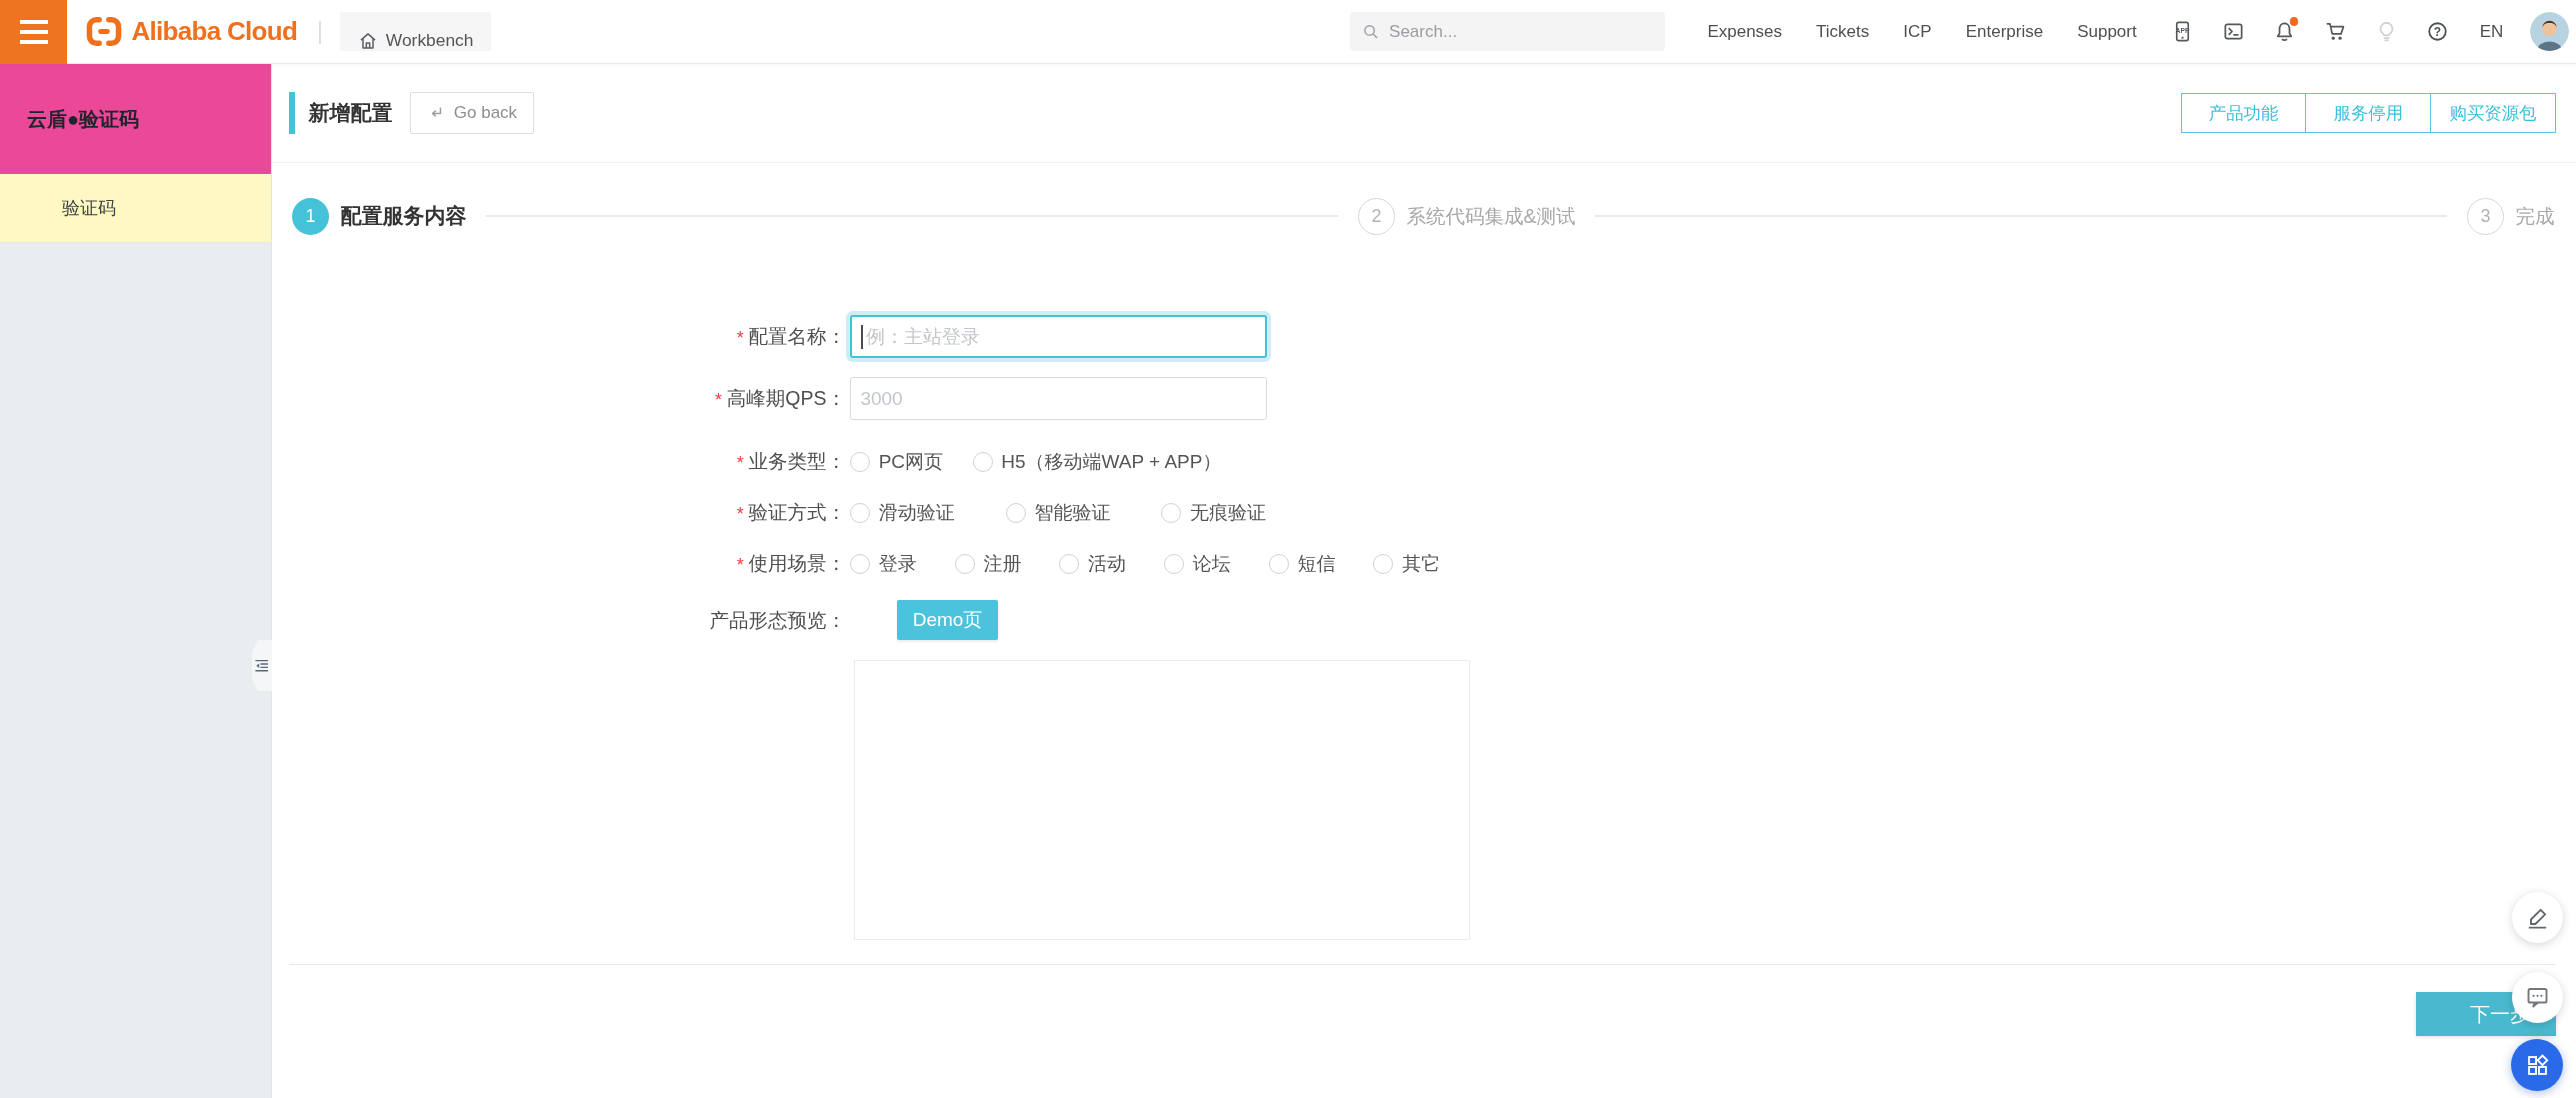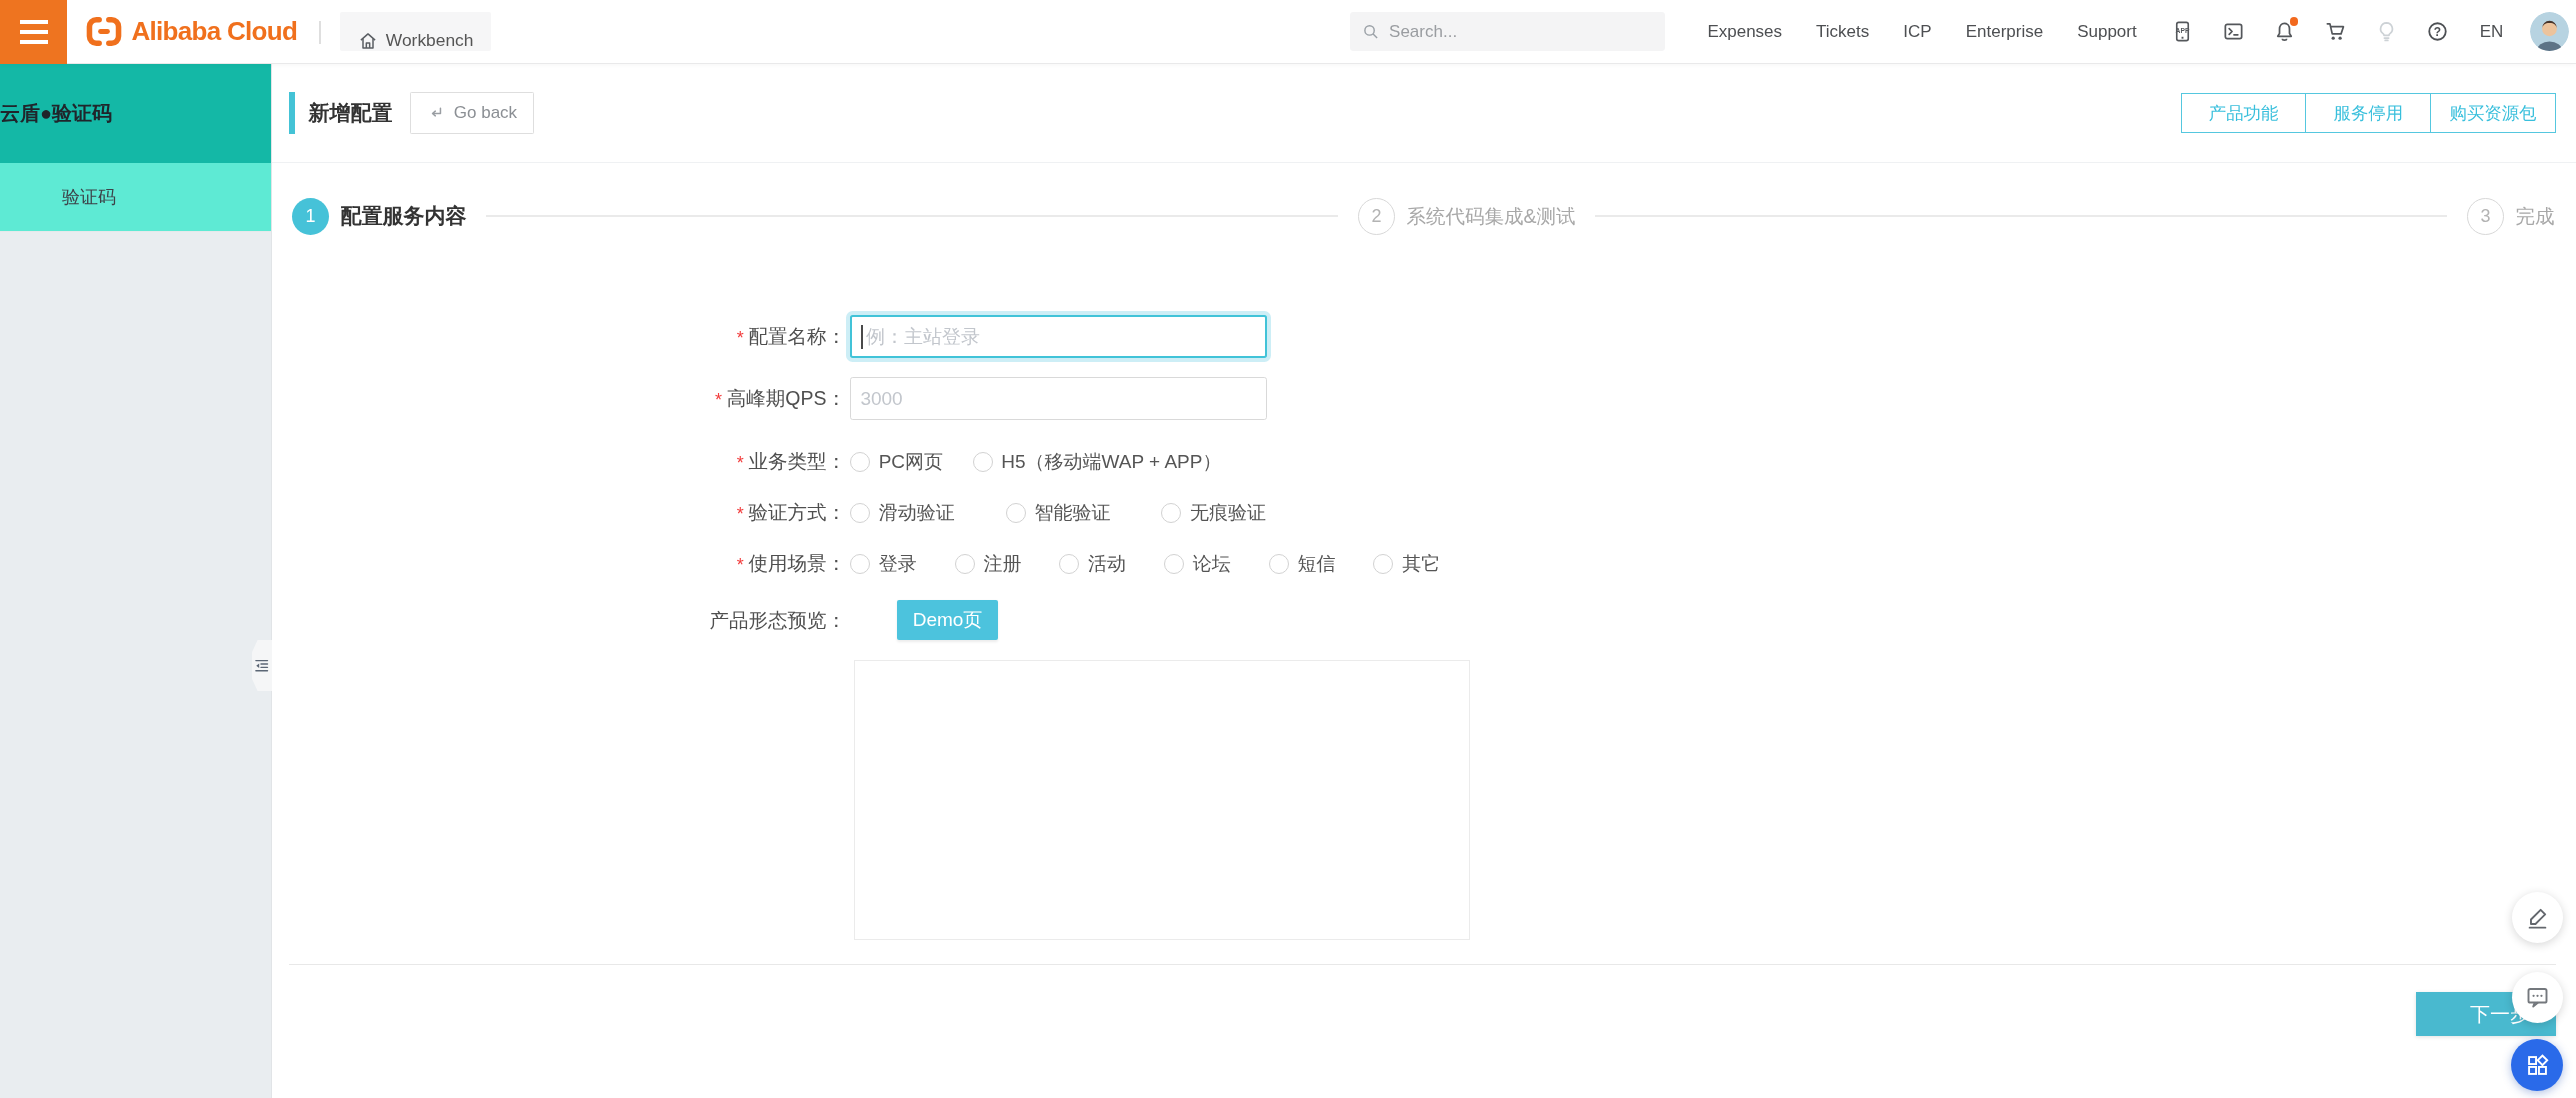--- a/index.html
+++ b/index.html
@@ -29,23 +29,23 @@
   .tico { position:relative; width:23px; height:23px; display:flex; align-items:center; justify-content:center; cursor:pointer; }
   .tico svg { width:23px; height:23px; }
   .dot { position:absolute; right:-2.7px; top:-2.7px; width:8.7px; height:8.7px; border-radius:50%; background:#f2691e; }
   .lang { font-size:17px; color:#4d4f52; margin-left:31px; cursor:pointer; }
   .avatar { width:39px; height:39px; border-radius:50%; overflow:hidden; margin:0 6.7px 0 27px;
     flex:0 0 auto; cursor:pointer; }
 
   
   .sidebar { position:absolute; left:0; top:64px; width:272px; bottom:0; background:#e9edf0;
     border-right:0.7px solid #e1e4e7; z-index:10; }
-  .side-head { height:99px; background:#14b8a6; display:flex; align-items:center; }
+  .side-head { height:110px; background:#ec4899; display:flex; align-items:center; padding-left:27px; }
   .side-head span { font-size:20px; font-weight:bold; color:#20252b; }
-  .side-item { height:69px; background:#5eead4; display:flex; align-items:center; padding-left:62px;
+  .side-item { height:69px; background:#fef9c3; display:flex; align-items:center; padding-left:62px;
     border-bottom:0.7px solid #e6e9eb; cursor:pointer; }
   .side-item span { font-size:18px; color:#3d4248; }
   .side-handle { position:absolute; left:252px; top:576px; width:20px; height:51px; background:#f5f6f7;
     clip-path:polygon(100% 0, 28% 0, 0 24%, 0 76%, 28% 100%, 100% 100%);
     display:flex; align-items:center; justify-content:center; cursor:pointer; }
   .side-handle svg { width:17.4px; height:17.4px; }
 
   
   .main { position:absolute; left:272px; top:64px; right:0; bottom:0; background:#fff; }
   .title-row { height:99px; display:flex; align-items:center; padding:0 20px 0 17px;

